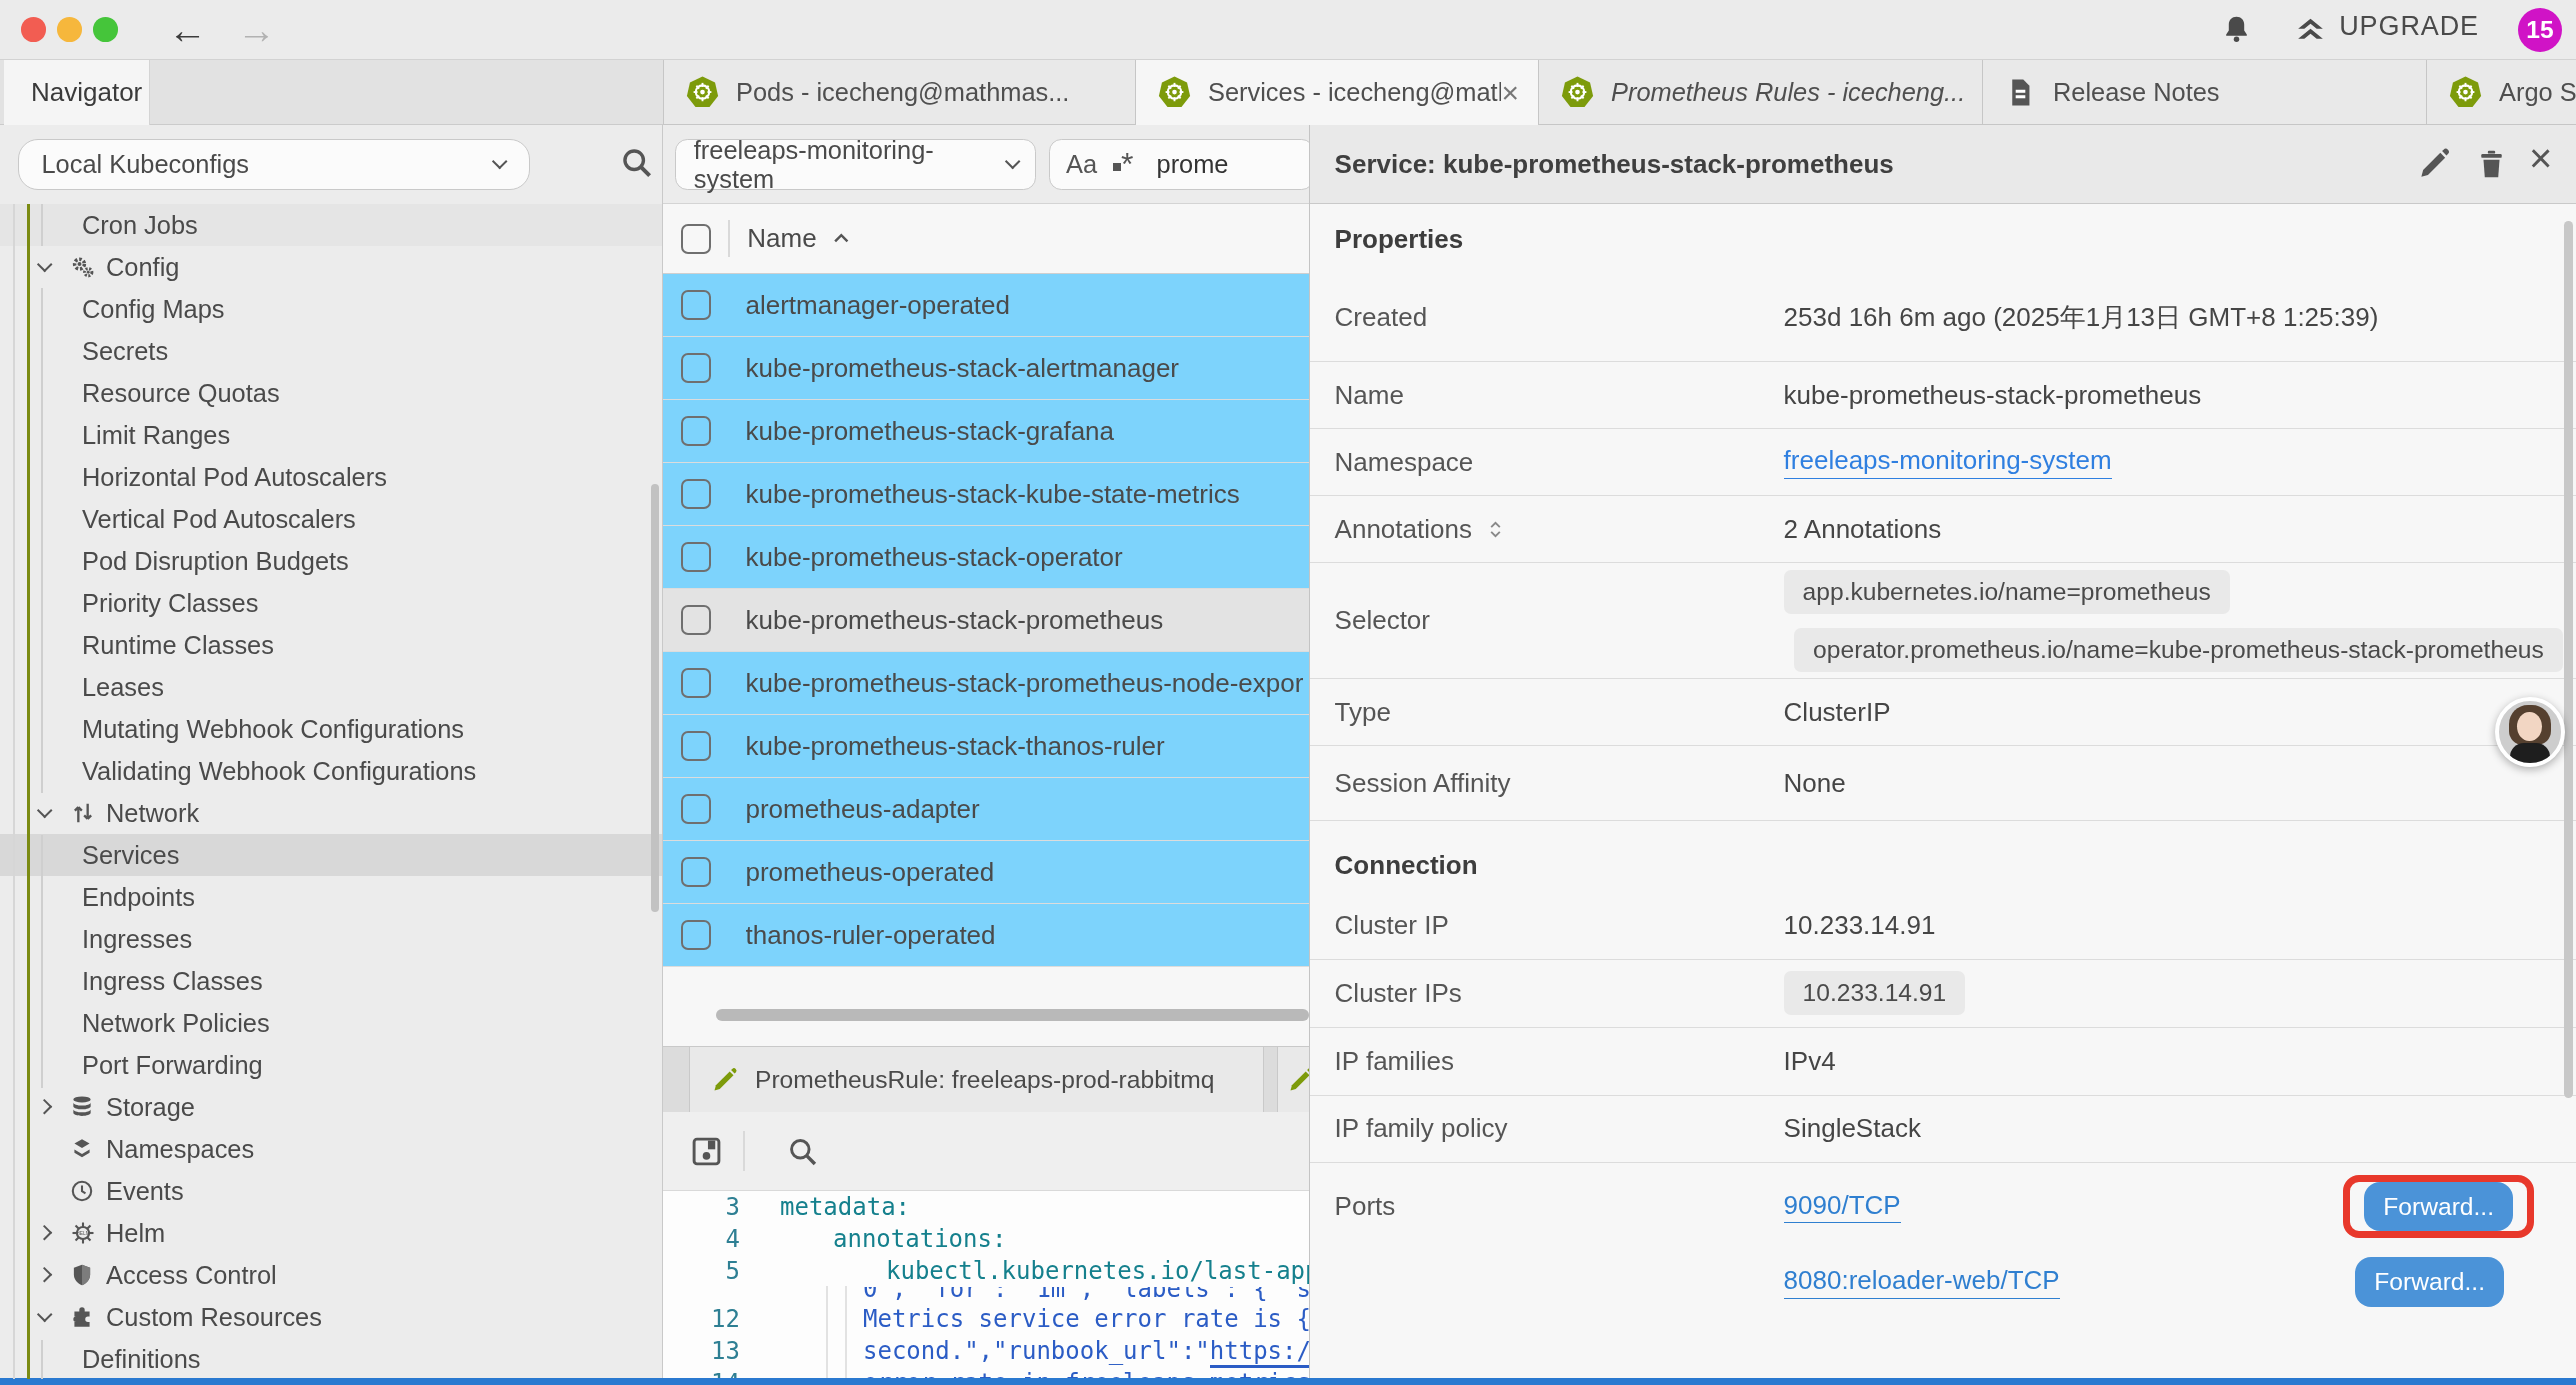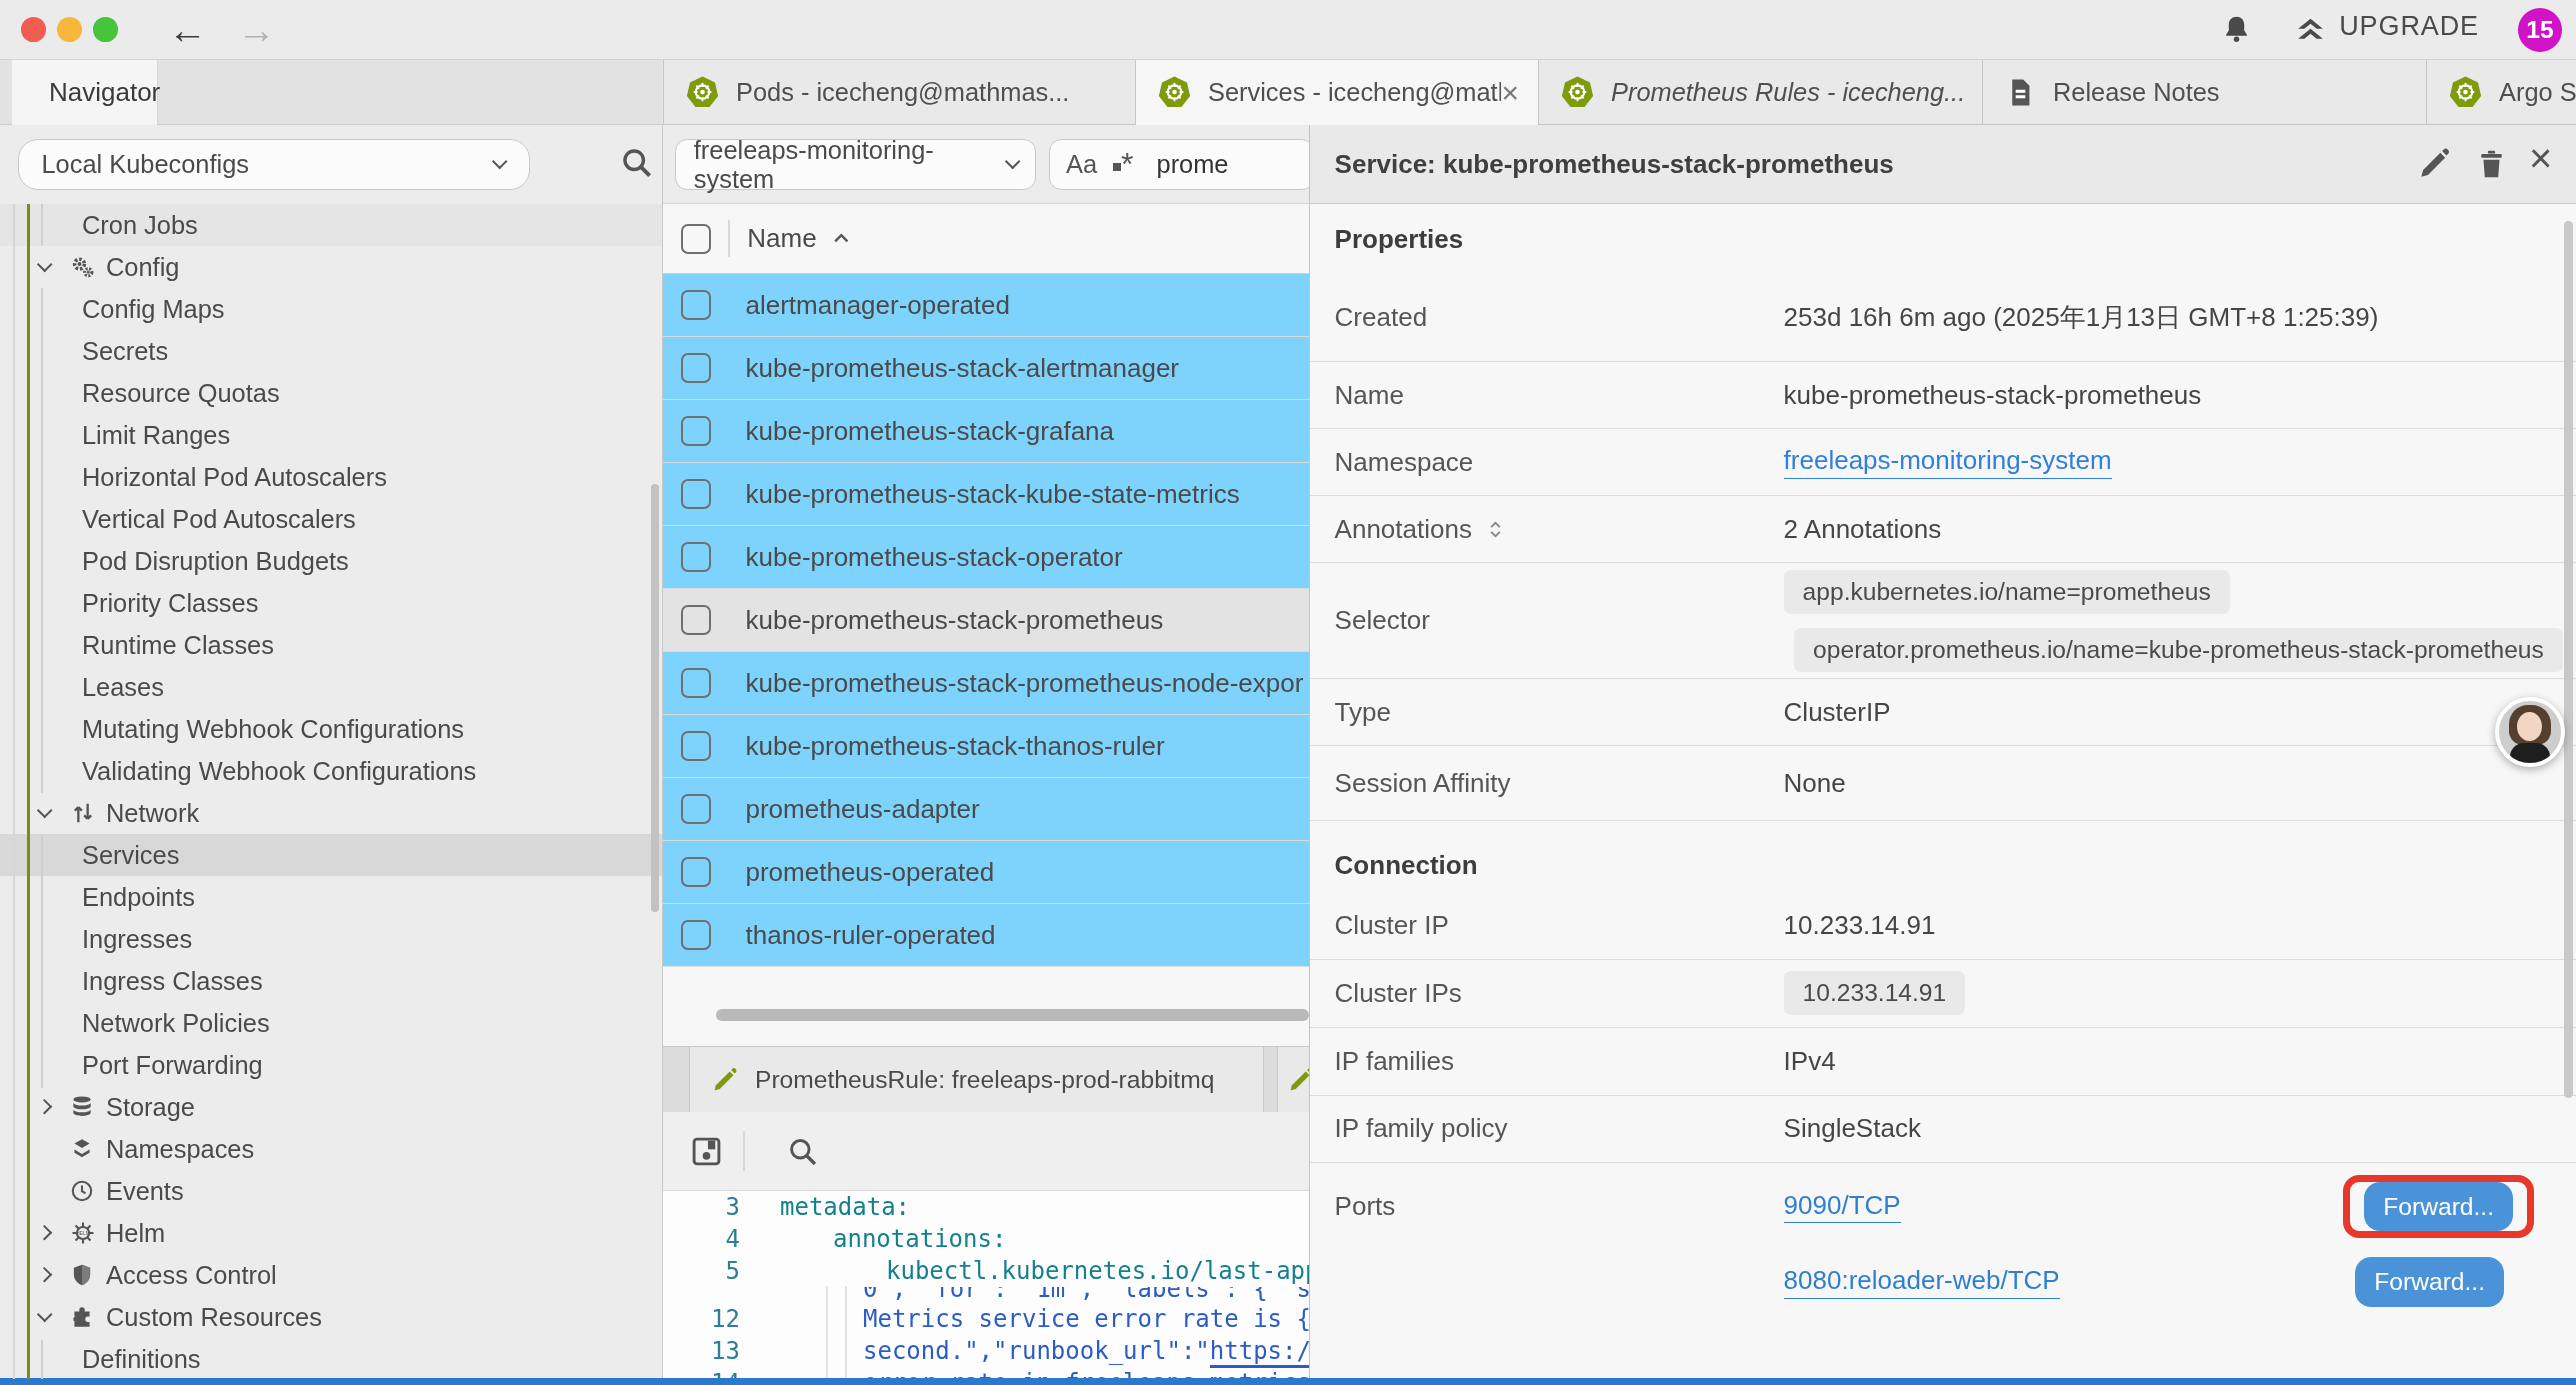--- a/index.html
+++ b/index.html
@@ -16,22 +16,22 @@
   .navarrow.fwd{color:#b2b2b2;margin-left:30px}
   .topspacer{flex:1}
   .bellwrap{margin-right:39px}
   .upgrade{display:flex;gap:10.5px;margin-right:39px}
   .upgrade .uplabel{font-size:27px;color:#4a4a4a;letter-spacing:0.9px}
   .badge{width:44px;height:44px;border-radius:50%;background:#d013c6;color:#fff;font-size:24.6px;
     font-weight:bold;display:flex;align-items:center;justify-content:center;margin-right:14px}
 
   
   .navstrip{position:absolute;left:0;top:60px;width:663px;height:65px;background:#e2e2e2;border-bottom:1.8px solid #cbcbcb}
-  .navtab{position:absolute;left:12px;top:0;width:146px;height:65px;background:#f5f5f5;border-right:1.8px solid #d4d4d4;
-    display:flex;align-items:center;padding-left:37px;font-size:26px;color:#3a3a3a}
+  .navtab{position:absolute;left:4px;top:0;width:146px;height:65px;background:#f5f5f5;border-right:1.8px solid #d4d4d4;
+    display:flex;align-items:center;padding-left:27px;font-size:26px;color:#3a3a3a}
   .tabstrip{position:absolute;left:663px;top:60px;width:1913px;height:65px;background:#dadada;display:flex;overflow:hidden;border-left:1.8px solid #c6c6c6}
   .tab{height:65px;display:flex;align-items:center;padding-left:21px;background:#e9e9e9;
     border-right:1.8px solid #c6c6c6;flex:none;overflow:hidden;border-bottom:1.8px solid #c6c6c6}
   .tab.active{background:#f6f6f6;border-bottom:none}
   .tab .tlabel{font-size:25.4px;color:#4f4f4f;margin-left:16px;white-space:nowrap;overflow:hidden}
   .tab.italic .tlabel{font-style:italic}
   .tab .tclose{margin-left:auto;margin-right:19px;font-size:30px;color:#777}
 
   
   .sidebar{position:absolute;left:0;top:125px;width:663px;height:1254px;background:#ececec;

